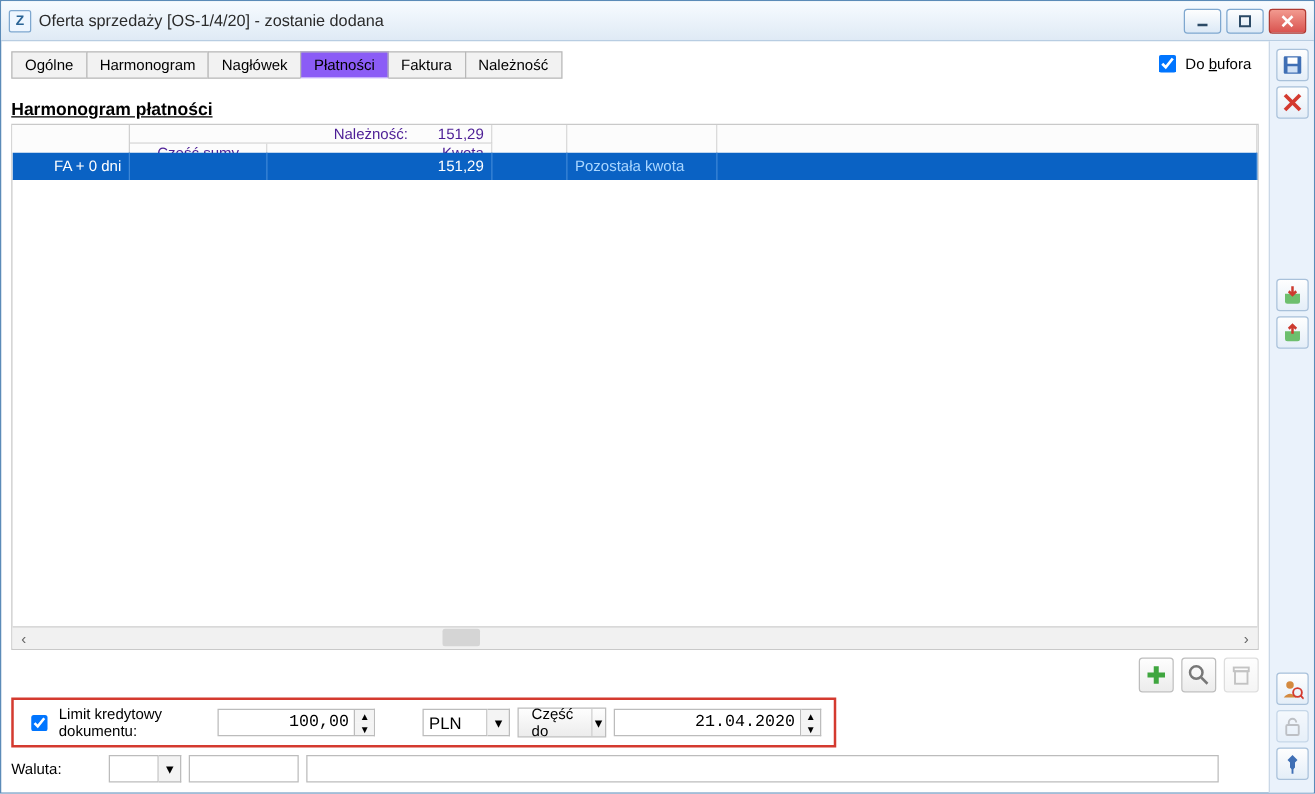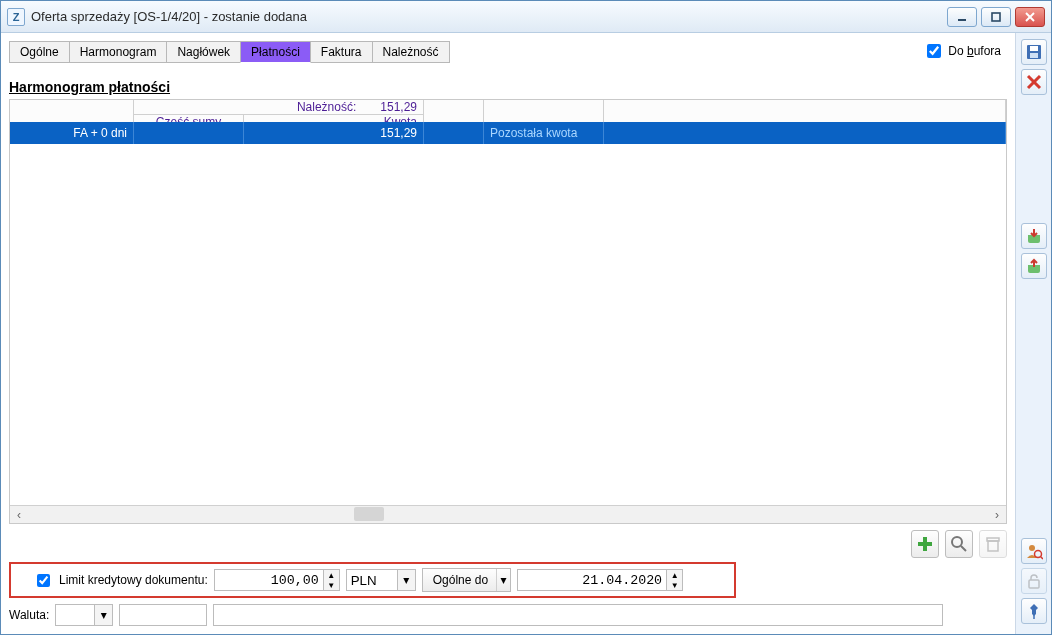--- a/index.html
+++ b/index.html
@@ -27,47 +27,47 @@
   .tab.active { background:#8b5cf6; border-bottom-color:#fff; position:relative; z-index:2; }
   .tabrow .spacer { flex:1; }
   .chk { display:flex; align-items:center; gap:4px; padding-right:6px; }
   .chk input { width:14px; height:14px; }
   
   .section-title { font-weight:bold; font-size:14px; margin-top:10px;text-decoration:underline; }
   .grid-wrap { border:1px solid #c9c9c9; margin-top:4px; flex:1; display:flex; flex-direction:column; min-height:0; position:relative; }
   .grid-header { display:flex; flex-direction:column; background:#fff; }
   .hrow { display:flex; height:22px; }
   .hcell { border-right:1px solid #d0d0d0; border-bottom:1px solid #d0d0d0; display:flex; align-items:flex-end; justify-content:center; padding:0 6px; color:#4c1d95; background:#fcfcfc; }
-  .c-termin { width:124px; }
+  .c-termin { width:94px; }
   .c-czesc { width:110px; }
   .c-kwota { width:180px; }
   .c-waluta { width:60px; }
   .c-typ { width:120px; }
   .c-faktura { flex:1; }
   .grid-body { flex:1; overflow:hidden; position:relative; }
   .drow { display:flex; height:22px; background:#0a62c4; color:#fff; }
   .dcell { border-right:1px solid #3c86d6; display:flex; align-items:center; padding:0 6px; }
   .dcell.right { justify-content:flex-end; }
   .dcell.linklike { color:#a9d6ff; }
   .hscroll { height:18px; background:#f1f1f1; border-top:1px solid #d0d0d0; display:flex; align-items:center; }
   .hscroll .arrow { width:18px; height:100%; display:flex; align-items:center; justify-content:center; color:#666; }
   .hscroll .track { flex:1; height:100%; position:relative; }
   .hscroll .thumb { position:absolute; left:34%; top:1px; width:30px; height:14px; background:#d5d5d5; border-radius:2px; }
   
   .grid-tools { display:flex; justify-content:flex-end; gap:6px; margin-top:6px; }
   .tool { width:28px; height:28px; border:1px solid #bdbdbd; border-radius:3px; background:linear-gradient(#fefefe,#ececec); display:flex; align-items:center; justify-content:center; cursor:pointer; }
   .tool.disabled { opacity:.5; cursor:default; }
   
-  .limitrow { border:2px solid #d43a2f; padding:4px 22px; display:flex; align-items:center; gap:6px; margin-top:4px; width:727px; }
+  .limitrow { border:2px solid #d43a2f; padding:4px 10px; display:flex; align-items:center; gap:6px; margin-top:4px; width:660px; }
   .numspin { display:flex; align-items:center; }
   .numspin input { width:110px; height:22px; border:1px solid #bcbcbc; text-align:right; padding:0 4px;font-family:Liberation Mono, monospace; }
   .spinbtns { width:16px; height:22px; display:flex; flex-direction:column; border:1px solid #bcbcbc; border-left:none; }
   .spinbtns div { flex:1; display:flex; align-items:center; justify-content:center; font-size:8px; background:#f4f4f4; }
   .combo { display:flex; align-items:center; }
-  .combo input { height:22px; border:1px solid #bcbcbc; padding:0 4px; width:52px; }
+  .combo input { height:22px; border:1px solid #bcbcbc; padding:0 4px; width:52px;margin-left:32px; }
   .combo .dd { width:18px; height:22px; border:1px solid #bcbcbc; border-left:none; background:#f4f4f4; display:flex; align-items:center; justify-content:center; }
   .btn { height:24px; border:1px solid #bcbcbc; background:linear-gradient(#fefefe,#ececec); padding:0 10px; display:inline-flex; align-items:center; cursor:pointer; }
   .btn.split { padding-right:0; }
   .btn.split .ddpart { width:14px; border-left:1px solid #cfcfcf; height:100%; display:flex; align-items:center; justify-content:center; margin-left:8px; }
   
   .regrow { display:flex; align-items:center; gap:6px; margin-top:6px; }
   .regrow .combo input { width:40px; }
   .regrow .disp { height:22px; border:1px solid #bcbcbc; width:88px; background:#fff; }
   .regrow .disp.long { flex:1; max-width:730px; }
   u.acc { text-decoration:underline; }
@@ -188,21 +188,21 @@
           <div class="spinbtns">
               <div>▲</div>
               <div>▼</div>
             </div>
         </div>
         <div class="combo">
           <input value="PLN" style="">
           <div class="dd">▾</div>
         </div>
         <div class="btn split">
-          <span>Ogólne do</span>
+          <span>Część do</span>
           <div class="ddpart">▾</div>
         </div>
         <div class="numspin">
           <input style="width: 150px;" value="21.04.2020">
           <div class="spinbtns">
               <div>▲</div>
               <div>▼</div>
             </div>
         </div>
       </div>

